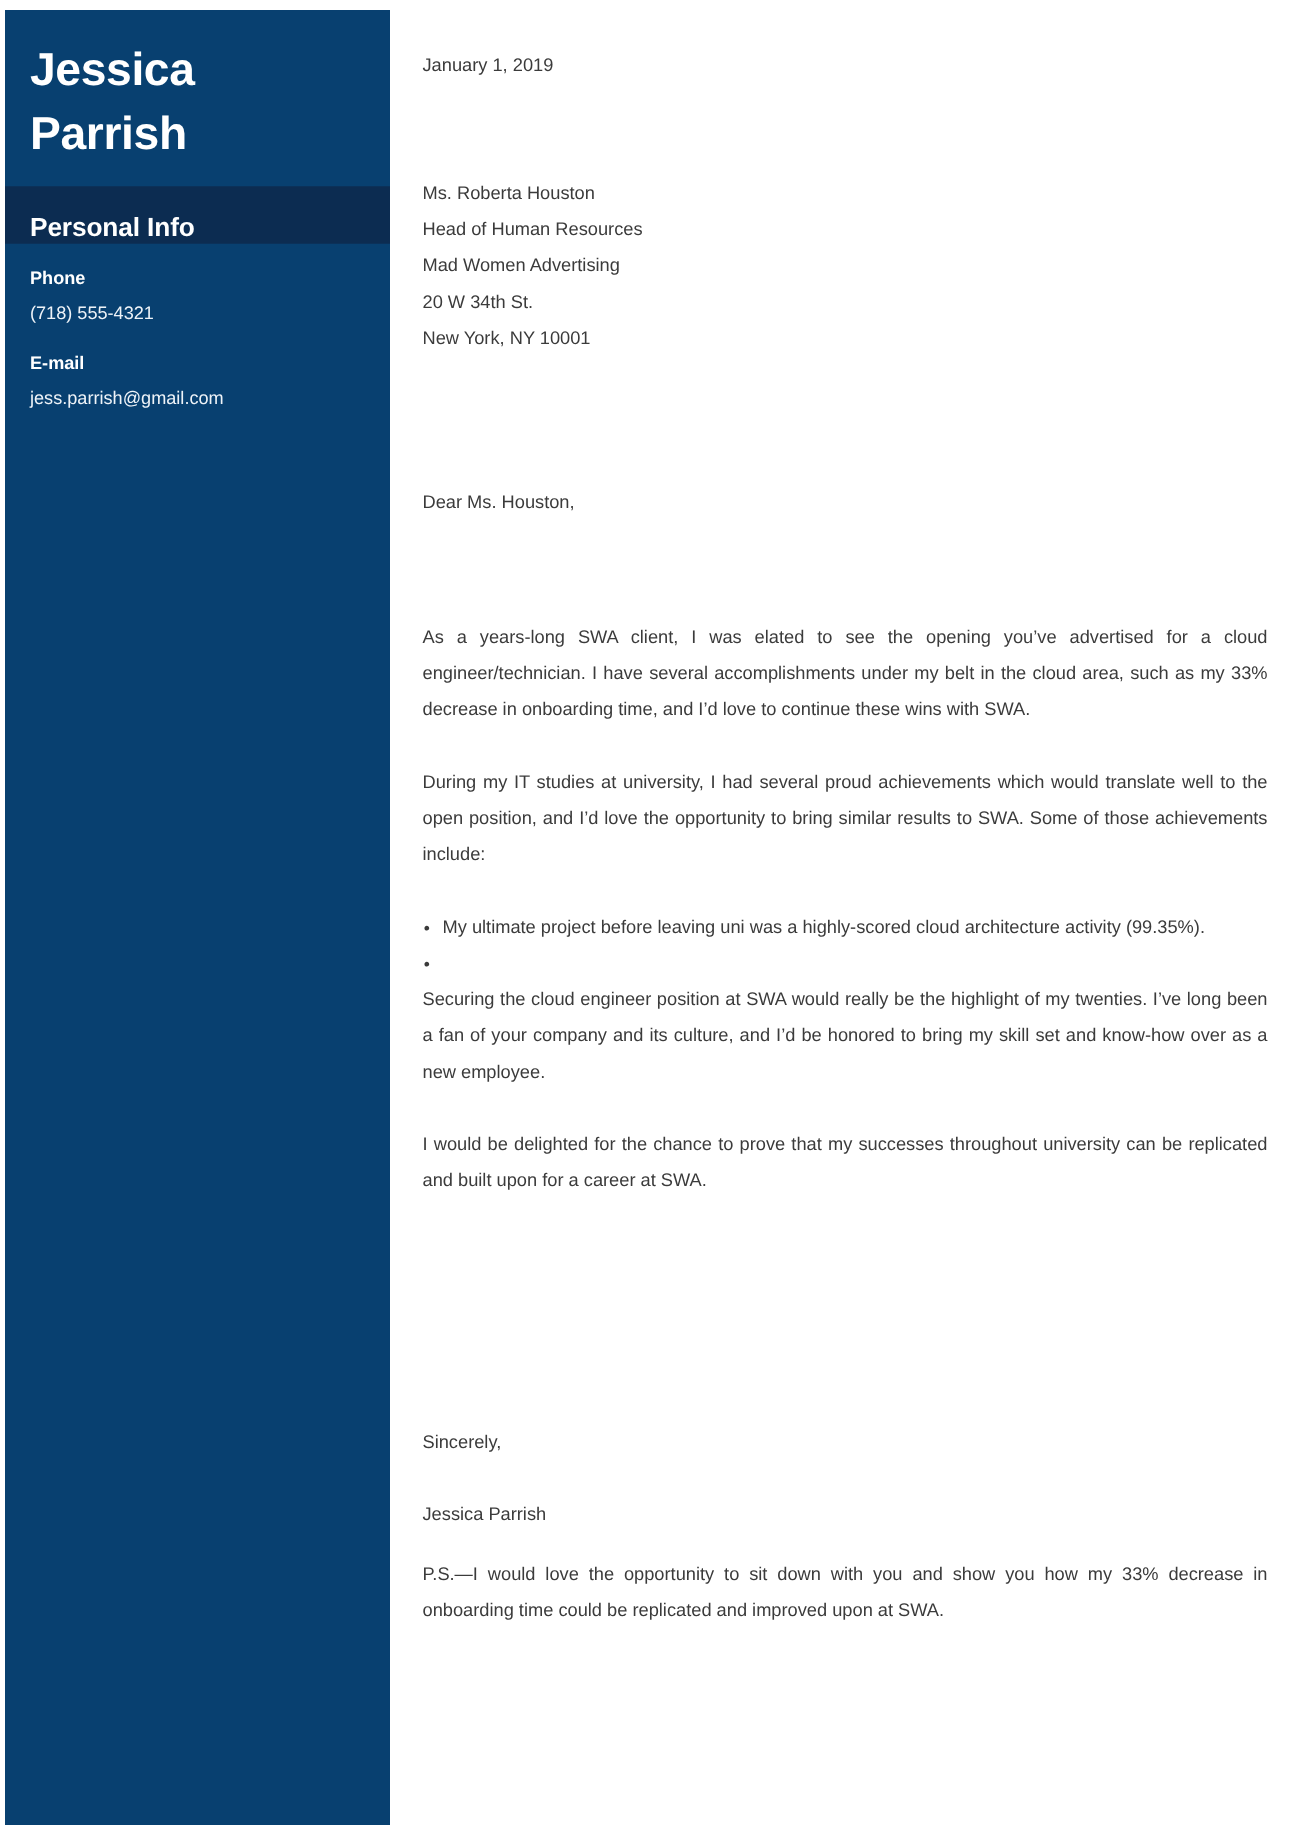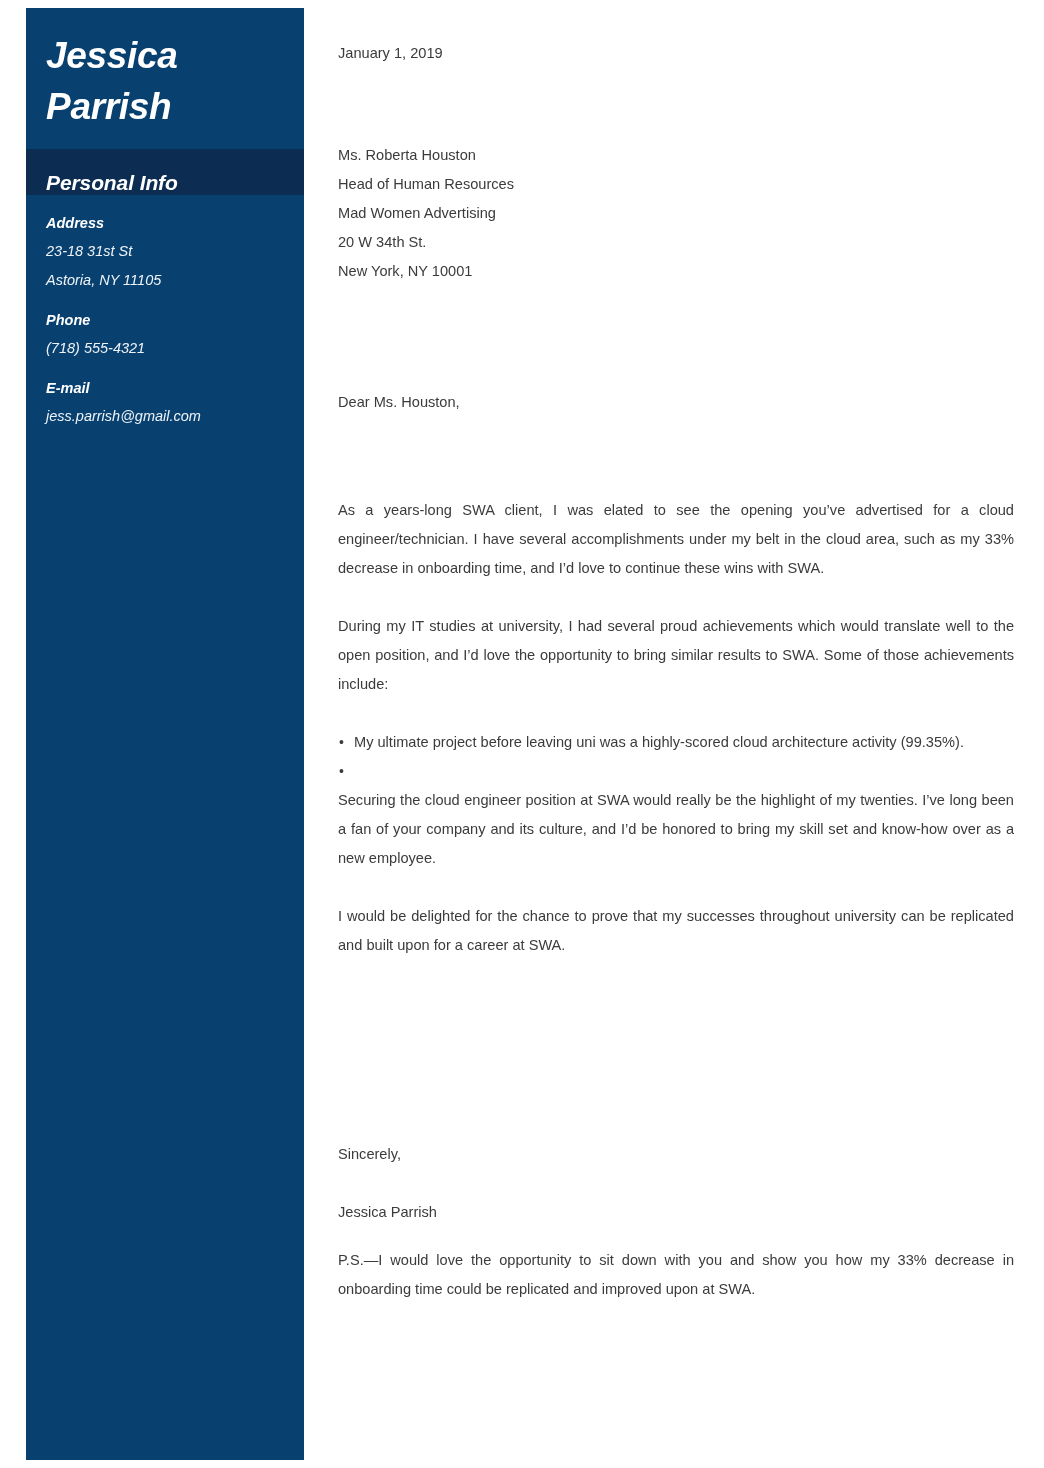--- a/index.html
+++ b/index.html
@@ -18,27 +18,26 @@
   .page {
     position: relative;
     width: 1044px;
     height: 1468px;
     background: #ffffff;
   }
 
   
   .sidebar {
     position: absolute;
-    left: 26px;
+    left: 4px;
     top: 8px;
-    width: 278px;
+    width: 308px;
     height: 1452px;
     background: #084070;
     box-sizing: border-box;
-    font-style: italic;
   }
 
   .sidebar-name {
     padding: 22px 20px 0 20px;
   }
   .sidebar-name .name-line {
     display: block;
     color: #ffffff;
     font-size: 37px;
     font-weight: bold;
@@ -180,25 +179,20 @@
       <span class="name-line">Jessica</span>
       <span class="name-line">Parrish</span>
     </div>
 
     <div class="section-band">
       <span class="section-band-title">Personal Info</span>
     </div>
 
     <div class="info-block">
 
-      <div class="info-group">
-        <div class="info-label">Address</div>
-        <div class="info-value">23-18 31st St</div>
-        <div class="info-value">Astoria, NY 11105</div>
-      </div>
 
       <div class="info-group">
         <div class="info-label">Phone</div>
         <div class="info-value">(718) 555-4321</div>
       </div>
 
       <div class="info-group">
         <div class="info-label">E-mail</div>
         <div class="info-value">jess.parrish@gmail.com</div>
       </div>

